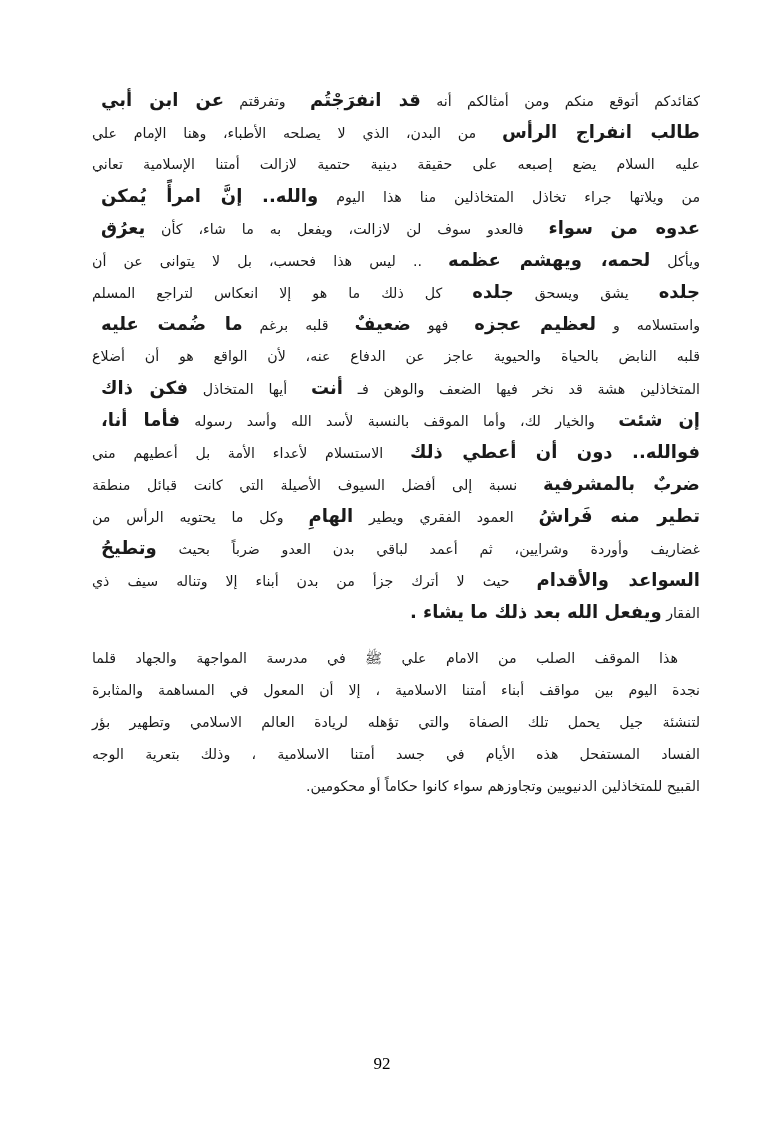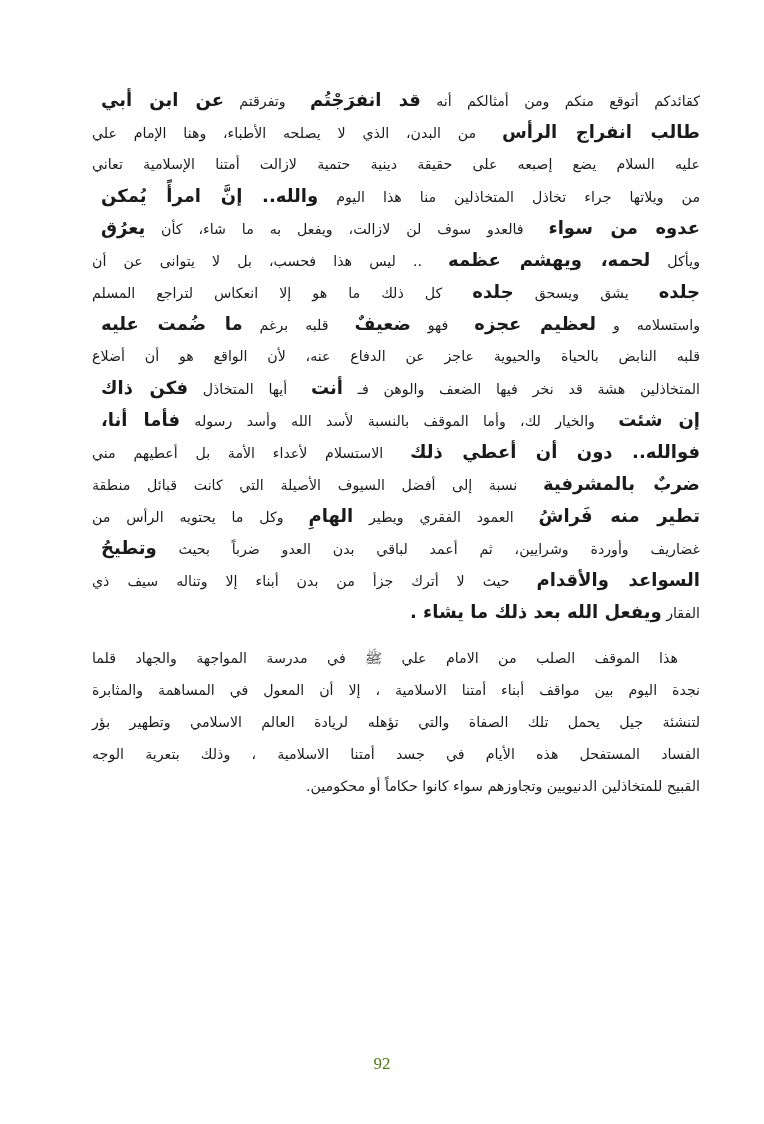--- a/index.html
+++ b/index.html
@@ -12,21 +12,21 @@
   .line {
     display: block; height: 32px; line-height: 32px; font-size: 14.2px;
     white-space: nowrap; text-align: justify; text-align-last: justify;
   }
   .line.last { text-align-last: right; }
   .b { font-weight: bold; font-size: 18px; margin-left: 9px; }
   .gap { height: 14px; }
   .indent { padding-right: 22px; }
   .pagenum {
     position: absolute; left: 0; width: 764px; top: 1054px; text-align: center;
-    font-family: "Liberation Serif", serif; font-size: 17px; color: #4d7c0f;
+    font-family: "Liberation Serif", serif; font-size: 17px; color: #000000;
   }
 </style>
 </head>
 <body>
 
 <div class="page">
   <div id="p1">
       <span class="line"><span>كقائدكم أتوقع  منكم ومن أمثالكم أنه </span><span class="b">قد انفرَجْتُم</span><span> وتفرقتم </span><span class="b">عن ابن أبي</span></span>
       <span class="line"><span class="b">طالب انفراج الرأس</span><span>  من البدن، الذي لا يصلحه الأطباء، وهنا الإمام علي</span></span>
       <span class="line"><span>عليه السلام يضع إصبعه على حقيقة دينية حتمية لازالت أمتنا الإسلامية تعاني</span></span>

